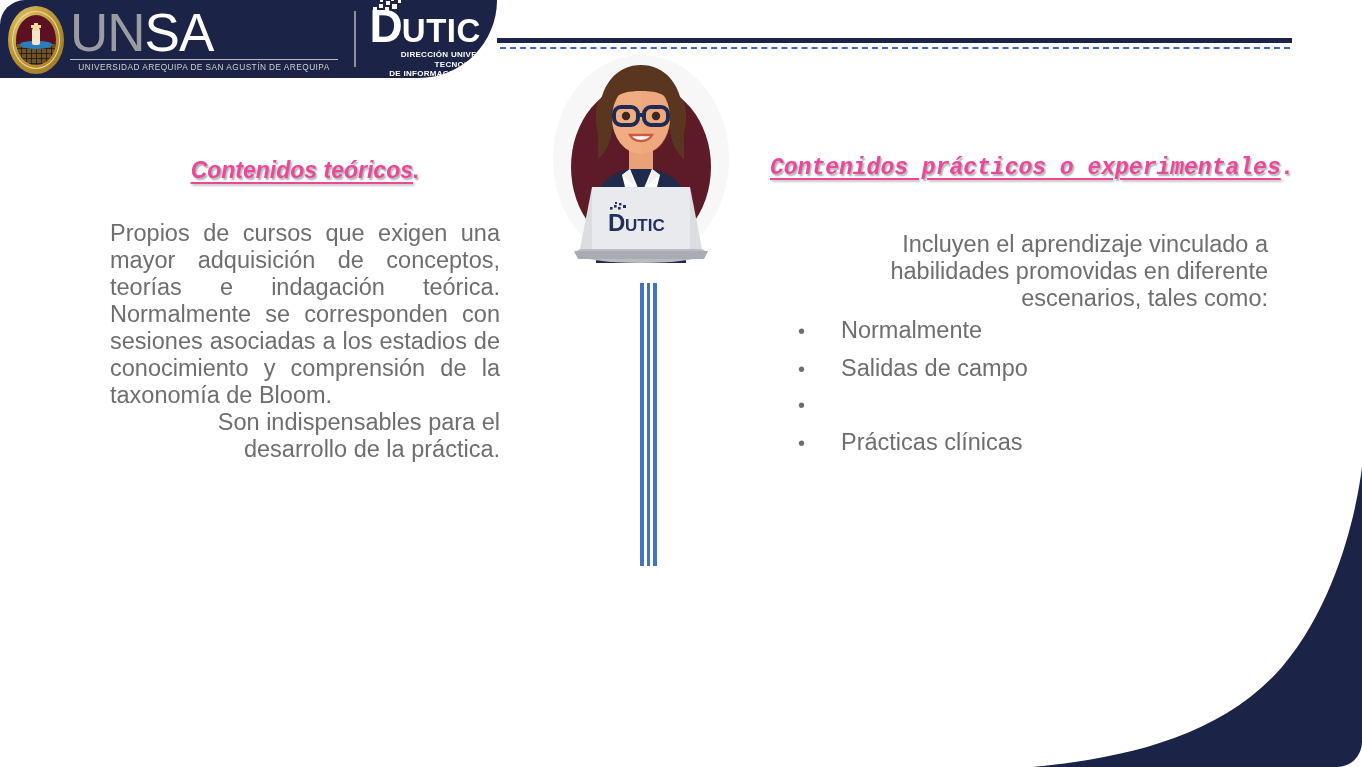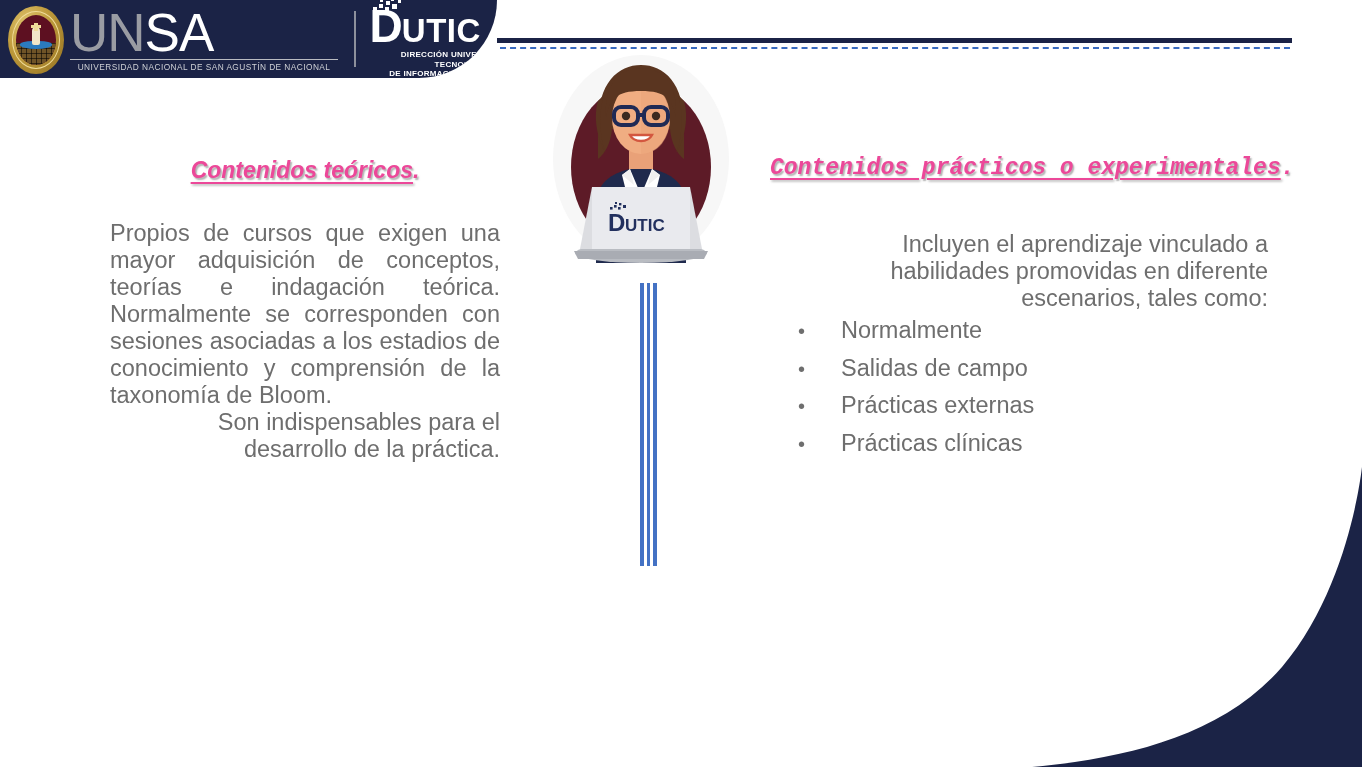--- a/index.html
+++ b/index.html
@@ -7,20 +7,21 @@
     width: 1362px; height: 767px;
     background: #ffffff;
     font-family: "Liberation Sans", sans-serif;
     overflow: hidden;
   }
   #slide {
     position: relative;
     width: 1362px; height: 767px;
     background: #ffffff;
     overflow: hidden;
+    border-radius: 25px;
   }
 
   
   .corner-curve {
     position: absolute;
     right: 0; bottom: 0;
     width: 330px; height: 300px;
     pointer-events: none;
   }
 
@@ -300,21 +301,21 @@
           <div class="crest-figure"></div>
           <div class="crest-cross"></div>
         </div>
       </div>
 
       <div class="unsa-block">
         <div class="unsa-word">
           <span class="g">UN</span><span class="w">S</span><span class="w">A</span>
         </div>
         <div class="unsa-rule"></div>
-        <div class="unsa-sub">UNIVERSIDAD NACIONAL DE SAN AGUSTÍN DE NACIONAL</div>
+        <div class="unsa-sub">UNIVERSIDAD AREQUIPA DE SAN AGUSTÍN DE AREQUIPA</div>
       </div>
 
       <div class="hdr-divider"></div>
 
       <div class="dutic-block">
         <div class="dutic-row">
           <svg class="dutic-dots" viewBox="0 0 34 16">
             <g fill="#ffffff">
               <rect x="1" y="9" width="4" height="4"></rect>
               <rect x="7" y="6" width="4" height="4"></rect>
@@ -413,21 +414,20 @@
       <li>
         <span class="dot">•</span>
         <span>Normalmente</span>
       </li>
       <li>
         <span class="dot">•</span>
         <span>Salidas de campo</span>
       </li>
       <li>
         <span class="dot">•</span>
-        <span>Prácticas externas</span>
       </li>
       <li>
         <span class="dot">•</span>
         <span>Prácticas clínicas</span>
       </li>
     </ul>
   </div>
 
 </div>
 

